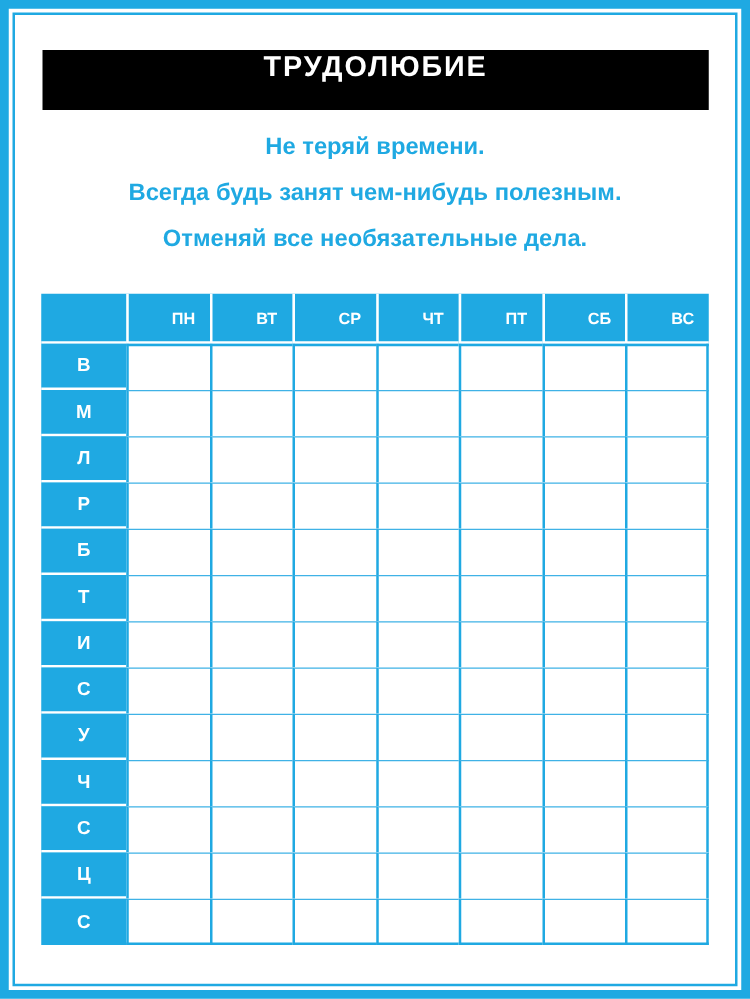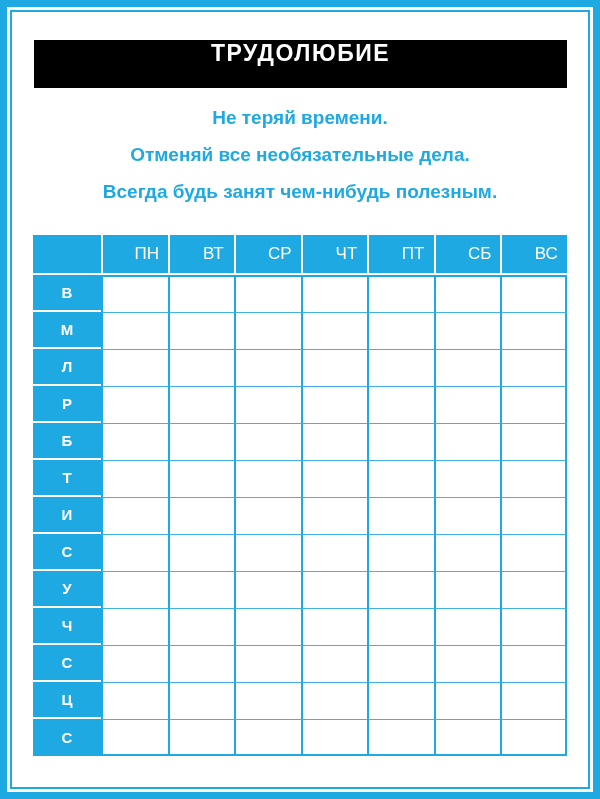--- a/index.html
+++ b/index.html
@@ -67,22 +67,22 @@
     text-align:center;
     vertical-align:middle;
   }
   th.corner-cell{
     background:var(--blue);
     border-bottom:2px solid var(--white);
   }
   th.day-header{
     background:var(--blue);
     color:var(--white);
-    font-size:17px;
-    font-weight:normal;
+    font-size:13px;
+    font-weight:bold;
     border-left:2px solid var(--white);
     border-bottom:2px solid var(--white);
     padding-left:23px;
   }
   td.row-label{
     background:var(--blue);
     color:var(--white);
     font-size:15px;
     font-weight:bold;
     border-bottom:2px solid var(--white);
@@ -102,22 +102,22 @@
 
 <div class="frame-outer"></div>
 <div class="frame-inner"></div>
 
 <div class="title-band">
   <span class="poster-title">ТРУДОЛЮБИЕ</span>
 </div>
 
 <div class="mottos">
   <div class="motto-line">Не теряй времени.</div>
+  <div class="motto-line">Всегда будь занят чем-нибудь полезным.</div>
   <div class="motto-line">Отменяй все необязательные дела.</div>
-  <div class="motto-line">Всегда будь занят чем-нибудь полезным.</div>
 </div>
 
 <div class="tracker-wrap">
   <table class="tracker">
     <colgroup>
       <col class="label-col">
       <col>
         <col>
         <col>
         <col>

